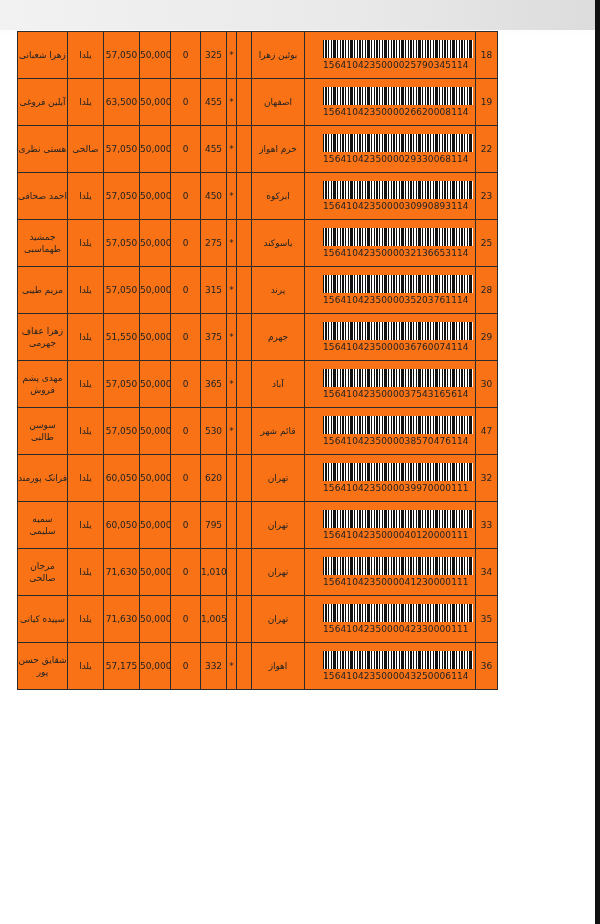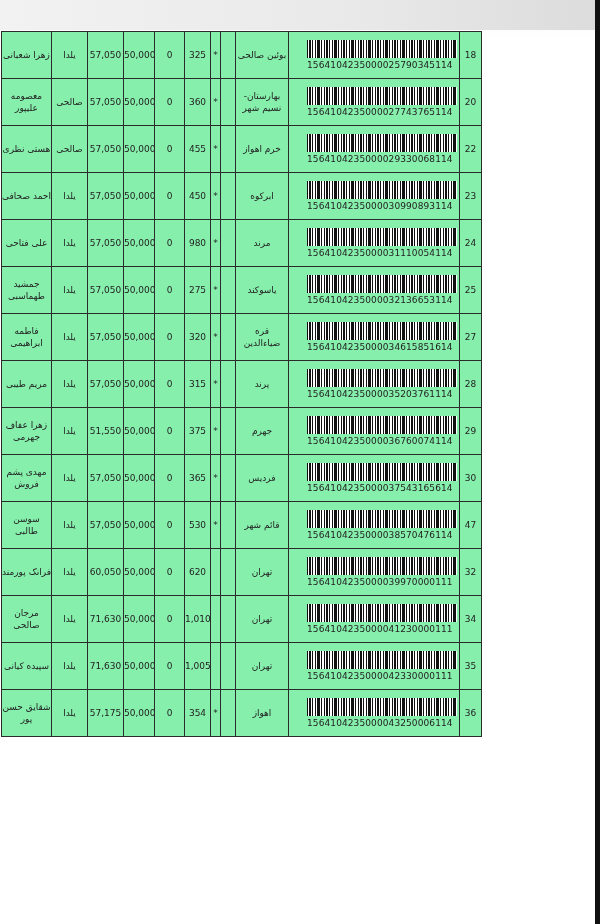--- a/index.html
+++ b/index.html
@@ -9,23 +9,23 @@
     font-family: "DejaVu Sans", sans-serif;
   }
   .page-shade {
     position:absolute; left:0; top:0; width:595px; height:30px;
     background: linear-gradient(90deg, #f2f2f2 0%, #e9e9e9 60%, #dcdcdc 100%);
   }
   .right-edge {
     position:absolute; right:0; top:0; width:5px; height:924px; background:#111;
   }
   table.list {
-    position:absolute; left:1px; top:31px;
+    position:absolute; left:17px; top:31px;
     border-collapse:collapse; table-layout:fixed;
-    width:480px; background:#86efac;
+    width:480px; background:#f97316;
   }
   table.list td {
     border:1px solid #2b2b2b; height:40px; padding:0;
     text-align:center; vertical-align:middle;
     font-size:9px; color:#222; overflow:hidden;
   }
   td.name, td.city, td.branch { direction:rtl; font-size:9px; line-height:12px; }
   td.num { font-size:9px; }
   td.idx { font-size:10px;margin-left:6px; }
   td.star { font-size:9px; }
@@ -63,42 +63,42 @@
   <tbody id="rows">
       <tr>
         <td class="name">زهرا شعبانی</td>
         <td class="branch">یلدا</td>
         <td class="num">57,050</td>
         <td class="num">50,000</td>
         <td class="num">0</td>
         <td class="num">325</td>
         <td class="star">*</td>
         <td></td>
-        <td class="city">بوئین صالحی</td>
+        <td class="city">بوئین زهرا</td>
         <td class="barcode-cell">
           <div class="bars"></div>
           <div class="code">1564104235000025790345114</div>
         </td>
         <td class="idx">18</td>
       </tr>
       <tr>
-        <td class="name">معصومه علیپور</td>
-        <td class="branch">صالحی</td>
-        <td class="num">57,050</td>
-        <td class="num">50,000</td>
-        <td class="num">0</td>
-        <td class="num">360</td>
-        <td class="star">*</td>
-        <td></td>
-        <td class="city">بهارستان- نسیم شهر</td>
-        <td class="barcode-cell">
-          <div class="bars"></div>
-          <div class="code">1564104235000027743765114</div>
-        </td>
-        <td class="idx">20</td>
+        <td class="name">آیلین فروغی</td>
+        <td class="branch">یلدا</td>
+        <td class="num">63,500</td>
+        <td class="num">50,000</td>
+        <td class="num">0</td>
+        <td class="num">455</td>
+        <td class="star">*</td>
+        <td></td>
+        <td class="city">اصفهان</td>
+        <td class="barcode-cell">
+          <div class="bars"></div>
+          <div class="code">1564104235000026620008114</div>
+        </td>
+        <td class="idx">19</td>
       </tr>
       <tr>
         <td class="name">هستی نظری</td>
         <td class="branch">صالحی</td>
         <td class="num">57,050</td>
         <td class="num">50,000</td>
         <td class="num">0</td>
         <td class="num">455</td>
         <td class="star">*</td>
         <td></td>
@@ -119,68 +119,36 @@
         <td class="star">*</td>
         <td></td>
         <td class="city">ابرکوه</td>
         <td class="barcode-cell">
           <div class="bars"></div>
           <div class="code">1564104235000030990893114</div>
         </td>
         <td class="idx">23</td>
       </tr>
       <tr>
-        <td class="name">علی فتاحی</td>
-        <td class="branch">یلدا</td>
-        <td class="num">57,050</td>
-        <td class="num">50,000</td>
-        <td class="num">0</td>
-        <td class="num">980</td>
-        <td class="star">*</td>
-        <td></td>
-        <td class="city">مرند</td>
-        <td class="barcode-cell">
-          <div class="bars"></div>
-          <div class="code">1564104235000031110054114</div>
-        </td>
-        <td class="idx">24</td>
-      </tr>
-      <tr>
         <td class="name">جمشید طهماسبی</td>
         <td class="branch">یلدا</td>
         <td class="num">57,050</td>
         <td class="num">50,000</td>
         <td class="num">0</td>
         <td class="num">275</td>
         <td class="star">*</td>
         <td></td>
         <td class="city">یاسوکند</td>
         <td class="barcode-cell">
           <div class="bars"></div>
           <div class="code">1564104235000032136653114</div>
         </td>
         <td class="idx">25</td>
       </tr>
       <tr>
-        <td class="name">فاطمه ابراهیمی</td>
-        <td class="branch">یلدا</td>
-        <td class="num">57,050</td>
-        <td class="num">50,000</td>
-        <td class="num">0</td>
-        <td class="num">320</td>
-        <td class="star">*</td>
-        <td></td>
-        <td class="city">قره ضیاءالدین</td>
-        <td class="barcode-cell">
-          <div class="bars"></div>
-          <div class="code">1564104235000034615851614</div>
-        </td>
-        <td class="idx">27</td>
-      </tr>
-      <tr>
         <td class="name">مریم طیبی</td>
         <td class="branch">یلدا</td>
         <td class="num">57,050</td>
         <td class="num">50,000</td>
         <td class="num">0</td>
         <td class="num">315</td>
         <td class="star">*</td>
         <td></td>
         <td class="city">پرند</td>
         <td class="barcode-cell">
@@ -207,21 +175,21 @@
       </tr>
       <tr>
         <td class="name">مهدی پشم فروش</td>
         <td class="branch">یلدا</td>
         <td class="num">57,050</td>
         <td class="num">50,000</td>
         <td class="num">0</td>
         <td class="num">365</td>
         <td class="star">*</td>
         <td></td>
-        <td class="city">فردیس</td>
+        <td class="city">آباد</td>
         <td class="barcode-cell">
           <div class="bars"></div>
           <div class="code">1564104235000037543165614</div>
         </td>
         <td class="idx">30</td>
       </tr>
       <tr>
         <td class="name">سوسن طالبی</td>
         <td class="branch">یلدا</td>
         <td class="num">57,050</td>
@@ -247,20 +215,36 @@
         <td class="star"></td>
         <td></td>
         <td class="city">تهران</td>
         <td class="barcode-cell">
           <div class="bars"></div>
           <div class="code">1564104235000039970000111</div>
         </td>
         <td class="idx">32</td>
       </tr>
       <tr>
+        <td class="name">سمیه سلیمی</td>
+        <td class="branch">یلدا</td>
+        <td class="num">60,050</td>
+        <td class="num">50,000</td>
+        <td class="num">0</td>
+        <td class="num">795</td>
+        <td class="star"></td>
+        <td></td>
+        <td class="city">تهران</td>
+        <td class="barcode-cell">
+          <div class="bars"></div>
+          <div class="code">1564104235000040120000111</div>
+        </td>
+        <td class="idx">33</td>
+      </tr>
+      <tr>
         <td class="name">مرجان صالحی</td>
         <td class="branch">یلدا</td>
         <td class="num">71,630</td>
         <td class="num">50,000</td>
         <td class="num">0</td>
         <td class="num">1,010</td>
         <td class="star"></td>
         <td></td>
         <td class="city">تهران</td>
         <td class="barcode-cell">
@@ -284,21 +268,21 @@
           <div class="code">1564104235000042330000111</div>
         </td>
         <td class="idx">35</td>
       </tr>
       <tr>
         <td class="name">شقایق حسن پور</td>
         <td class="branch">یلدا</td>
         <td class="num">57,175</td>
         <td class="num">50,000</td>
         <td class="num">0</td>
-        <td class="num">354</td>
+        <td class="num">332</td>
         <td class="star">*</td>
         <td></td>
         <td class="city">اهواز</td>
         <td class="barcode-cell">
           <div class="bars"></div>
           <div class="code">1564104235000043250006114</div>
         </td>
         <td class="idx">36</td>
       </tr>
     </tbody>

